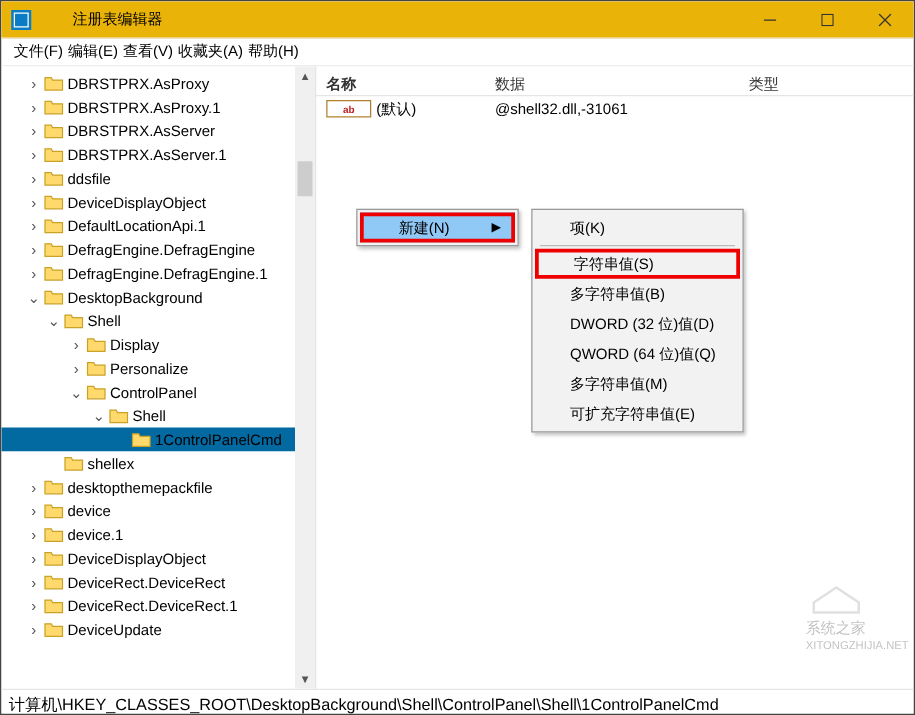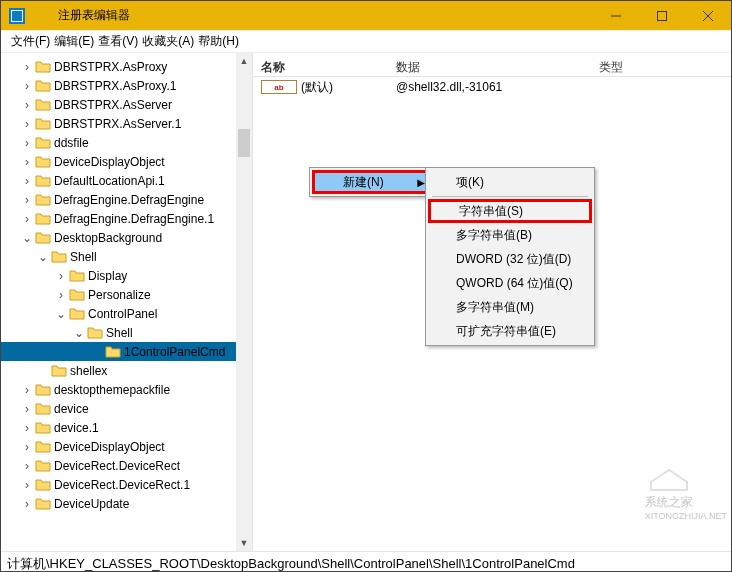--- a/index.html
+++ b/index.html
@@ -263,21 +263,21 @@
       <div class="col type">类型</div>
     </div>
     <div class="list-row">
       <div class="cell name">
           <span class="val-icon">ab</span>
           <span>(默认)</span>
         </div>
       <div class="cell data">@shell32.dll,-31061</div>
     </div>
 
-    <div class="ctx-menu" style="left:56px;top:114px;width:130px">
+    <div class="ctx-menu" style="left:32px;top:114px;width:130px">
       <div class="item highlight redbox">
         <span>新建(N)</span>
         <span class="arrow">▶</span>
       </div>
     </div>
 
     <div class="ctx-menu submenu" style="left:172px;top:114px;width:170px">
       <div class="item">
           <span>项(K)</span>
         </div>

